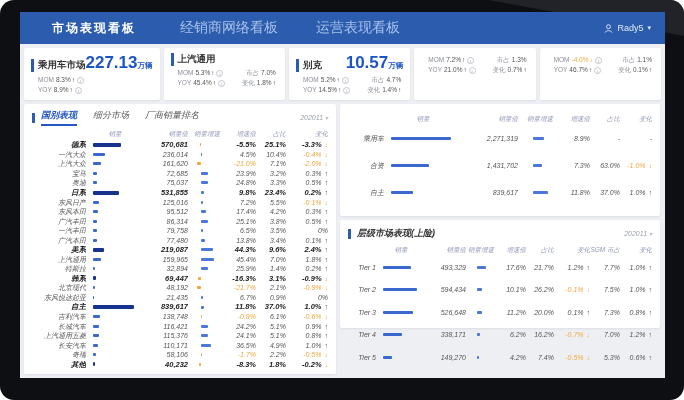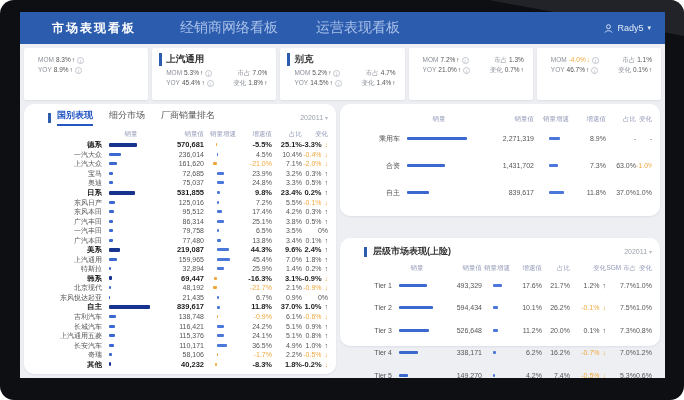--- a/index.html
+++ b/index.html
@@ -42,21 +42,21 @@
   .metric { font-size:6.5px; color:#8a8f99; line-height:8px; white-space:nowrap; }
   .metric .mv { color:#555; margin-left:2px; }
   .metric .mv.neg { color:#efa83e; }
   .ar { margin-left:1px; }
   .ar.up { color:#444; } .ar.down { color:#efa83e; }
   .info { display:inline-block; width:7px; height:7px; border:1px solid #c2c6cf; border-radius:50%;
           font-size:5px; line-height:6px; text-align:center; color:#aeb3bc; margin-left:2px;
           vertical-align:middle; cursor:pointer; }
 
   
-  .panel { background:#fff; border-radius:10px; padding:6px 8px 4px 24px; box-shadow:0 1px 2px rgba(30,40,90,.08); }
+  .panel { background:#fff; border-radius:2px; padding:6px 8px 4px 8px; box-shadow:0 1px 2px rgba(30,40,90,.08);font-style:italic; }
   .panel-head { display:flex; align-items:center; height:15px; }
   .accent { width:3px; height:10px; background:#2b5cae; margin-right:6px; flex:none; }
   .tab { font-size:9px; color:#555; margin-right:16px; padding-bottom:2px; cursor:pointer; border-bottom:2px solid transparent; white-space:nowrap; }
   .tab.active { color:#2456c4; font-weight:bold; border-bottom-color:#2456c4; }
   .ptitle { font-size:9px; font-weight:bold; color:#333; white-space:nowrap; }
   .date { margin-left:auto; font-size:7px; color:#9aa0ac; cursor:pointer; white-space:nowrap; }
   .date .car { font-size:6px; color:#b5bac4; }
 
   
   .tbl { margin-top:3px; }
@@ -98,20 +98,24 @@
           <path d="M1.2 9.5 C1.8 6.8 8.2 6.8 8.8 9.5" fill="none" stroke="#e2eaf8" stroke-width="1"></path>
         </svg>
         <span>Rady5</span>
         <span style="font-size:7px;">▾</span>
       </div>
     </div>
 
     <div class="content">
       <div class="kpis" id="kpis">
           <div class="kpi">
+            <div class="kpi-top">
+              <div class="kpi-name">乘用车市场</div>
+              <div class="kpi-vwrap"><span class="kpi-val">227.13</span><span class="kpi-unit">万辆</span></div>
+            </div>
             <div class="kpi-bottom">
               <div class="kcol">
                 <div class="metric"><span class="lbl">MOM</span><span class="mv">8.3%</span><span class="ar up">↑</span><span class="info">i</span></div>
                 <div class="metric"><span class="lbl">YOY</span><span class="mv">8.9%</span><span class="ar up">↑</span><span class="info">i</span></div>
               </div>
             </div>
           </div>
           <div class="kpi">
             <div class="kpi-top">
               <div class="kpi-name">上汽通用</div>
@@ -123,20 +127,21 @@
               </div>
               <div class="kcol right">
                 <div class="metric"><span class="lbl">市占</span><span class="mv">7.0%</span></div>
                 <div class="metric"><span class="lbl">变化</span><span class="mv">1.8%</span><span class="ar up">↑</span></div>
               </div>
             </div>
           </div>
           <div class="kpi">
             <div class="kpi-top">
               <div class="kpi-name">别克</div>
+              <div class="kpi-vwrap"><span class="kpi-val">10.57</span><span class="kpi-unit">万辆</span></div>
             </div>
             <div class="kpi-bottom">
               <div class="kcol">
                 <div class="metric"><span class="lbl">MOM</span><span class="mv">5.2%</span><span class="ar up">↑</span><span class="info">i</span></div>
                 <div class="metric"><span class="lbl">YOY</span><span class="mv">14.5%</span><span class="ar up">↑</span><span class="info">i</span></div>
               </div>
               <div class="kcol right">
                 <div class="metric"><span class="lbl">市占</span><span class="mv">4.7%</span></div>
                 <div class="metric"><span class="lbl">变化</span><span class="mv">1.4%</span><span class="ar up">↑</span></div>
               </div>
@@ -605,21 +610,21 @@
                   <div class="gcell">
                     <div class="gfill" style="width: 42%;"></div>
                   </div>
                   <div class="cell">11.8%</div>
                   <div class="cell">37.0%</div>
                   <div class="cell chg"><span>1.0%</span><span class="ar up"> ↑</span></div>
                 </div>
               </div>
           </div>
 
-          <div class="panel" style="height:108px;margin-top:18px;">
+          <div class="panel" style="height:108px;">
             <div class="panel-head">
               <div class="accent"></div>
               <div class="ptitle">层级市场表现(上险)</div>
               <div class="date"><span>202011</span> <span class="car">▾</span></div>
             </div>
             <div class="tbl tt" id="tbl-tier">
                 <div class="trow thead">
                   <div class="cell"></div>
                   <div class="cell hd" style="text-align: center;">销量</div>
                   <div class="cell hd">销量值</div>

